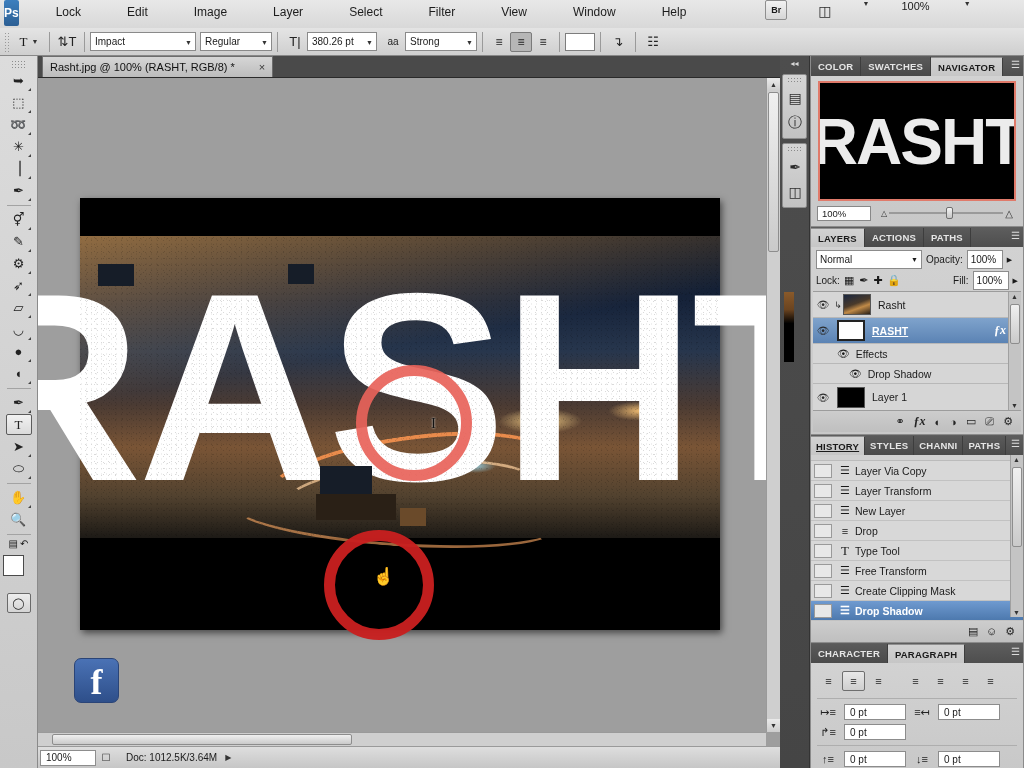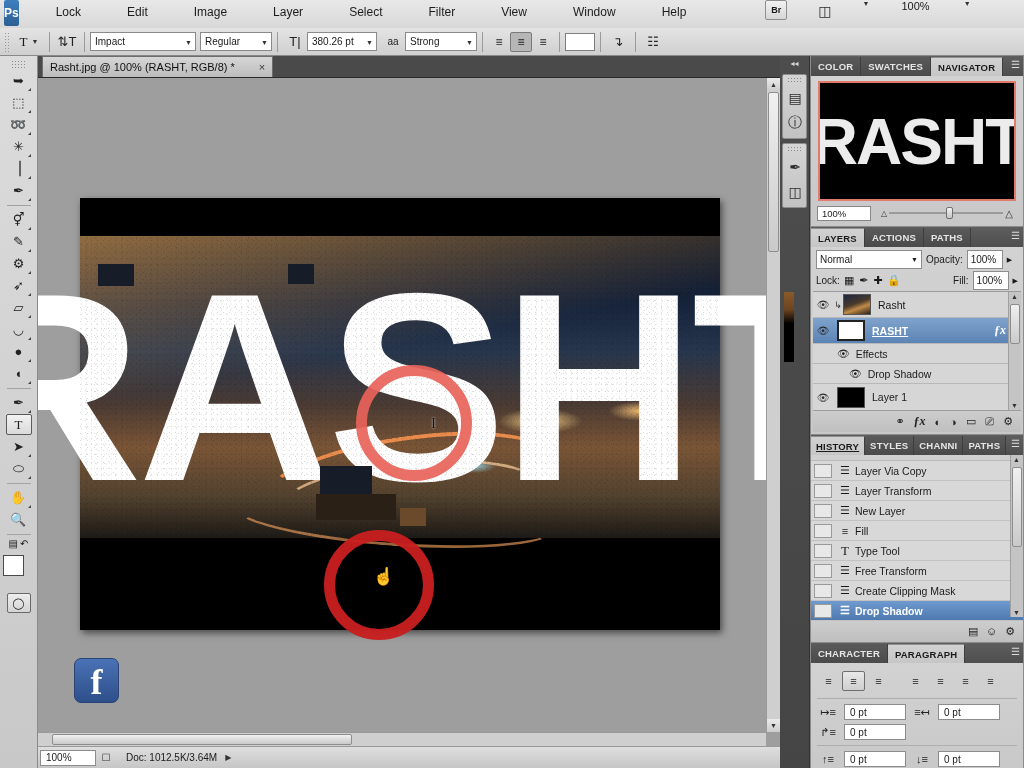--- a/index.html
+++ b/index.html
@@ -757,21 +757,21 @@
           <span>Layer Transform</span>
         </div>
         <div class="hrow">
           <div class="hbox"></div>
           <span class="hicon">☰</span>
           <span>New Layer</span>
         </div>
         <div class="hrow">
           <div class="hbox"></div>
           <span class="hicon">≡</span>
-          <span>Fill</span>
+          <span>Drop</span>
         </div>
         <div class="hrow">
           <div class="hbox"></div>
           <span class="hicon" style="font-family:'Liberation Serif',serif;font-size:13px;">T</span>
           <span>Type Tool</span>
         </div>
         <div class="hrow">
           <div class="hbox"></div>
           <span class="hicon">☰</span>
           <span>Free Transform</span>

